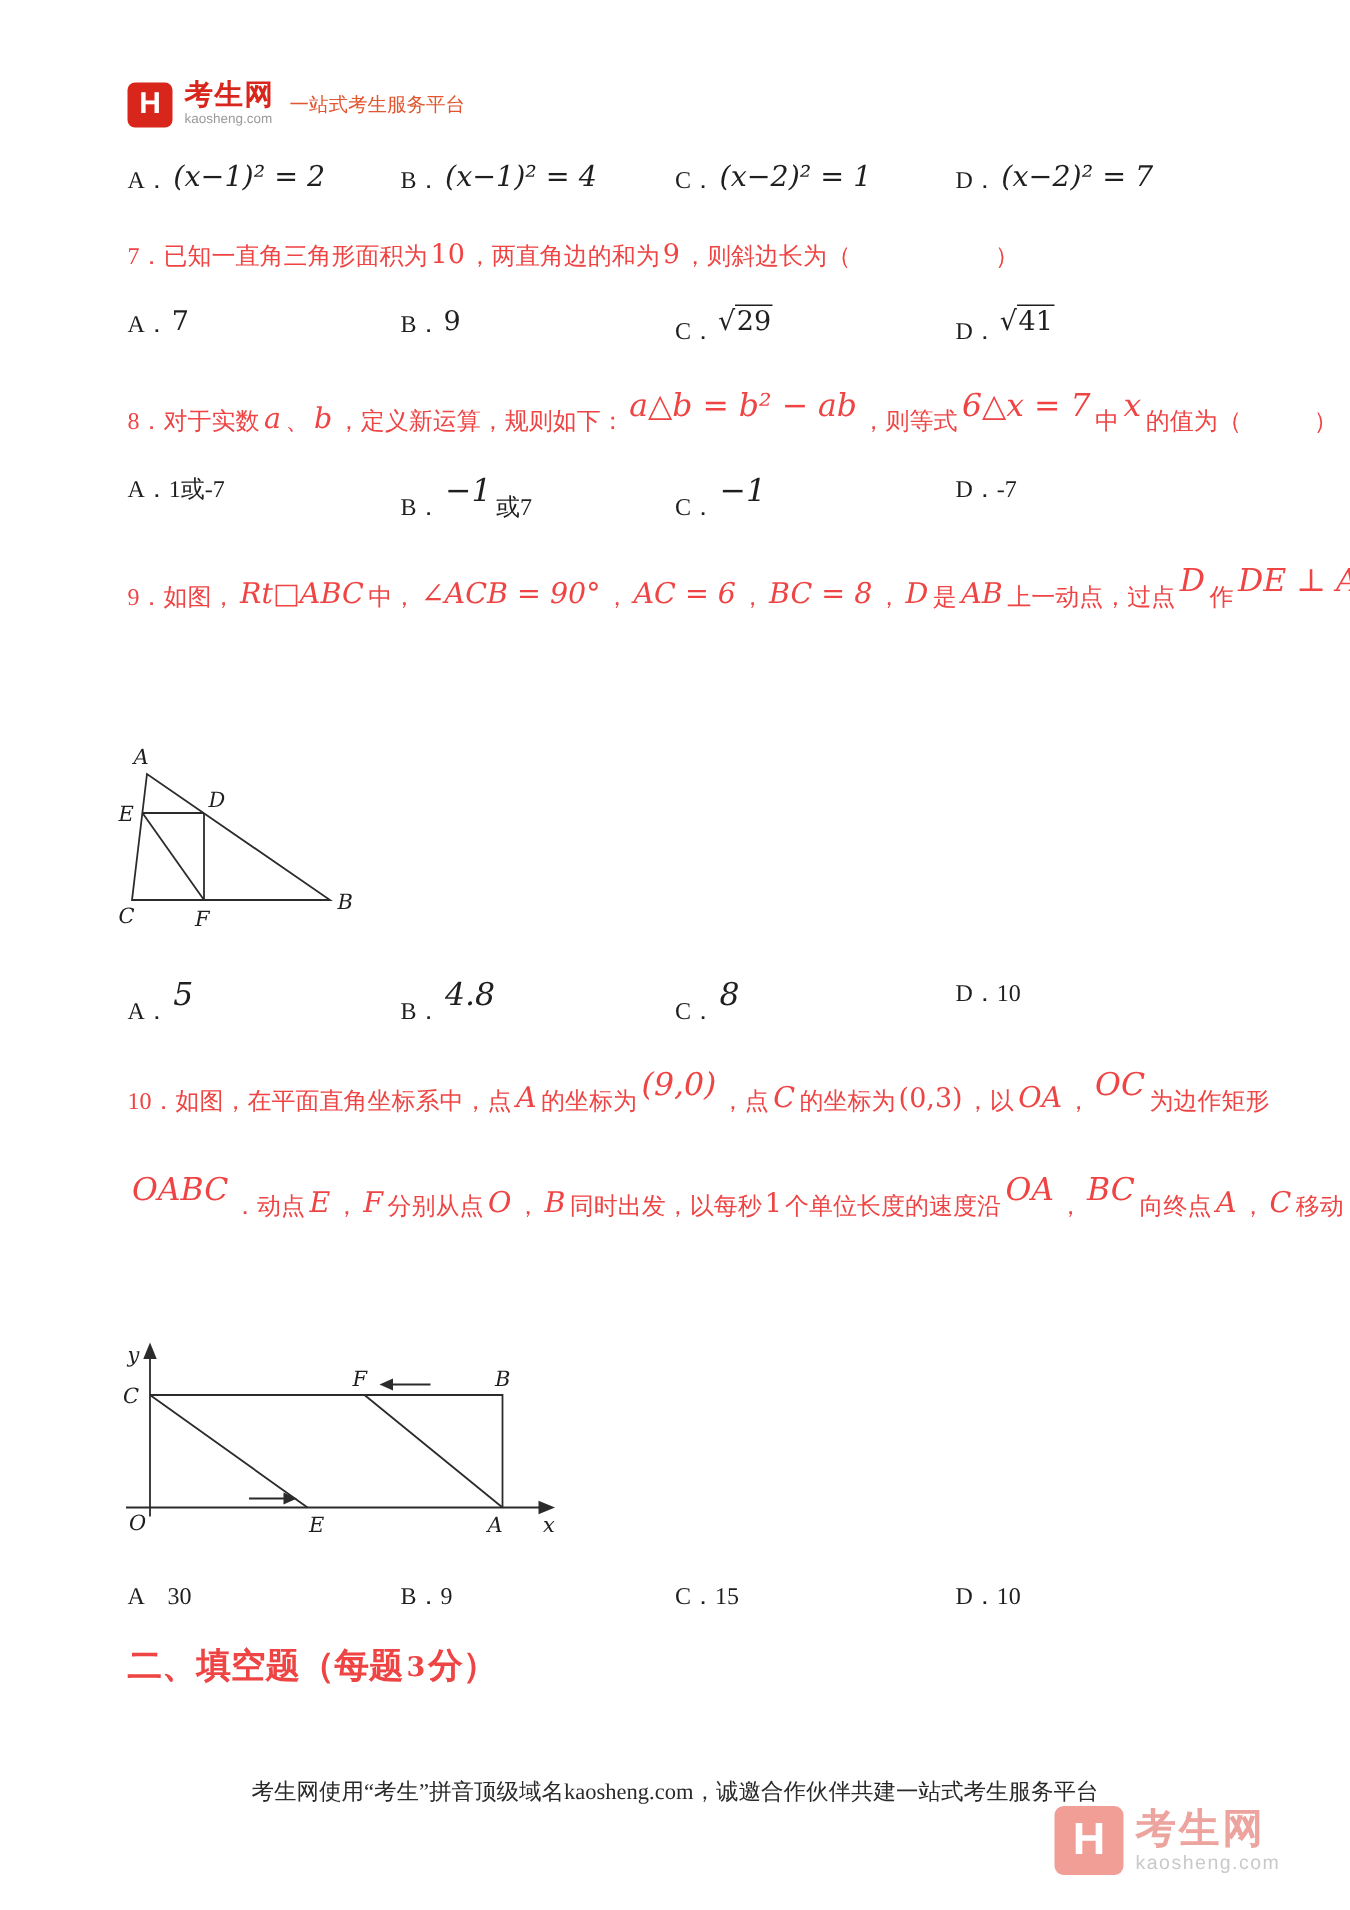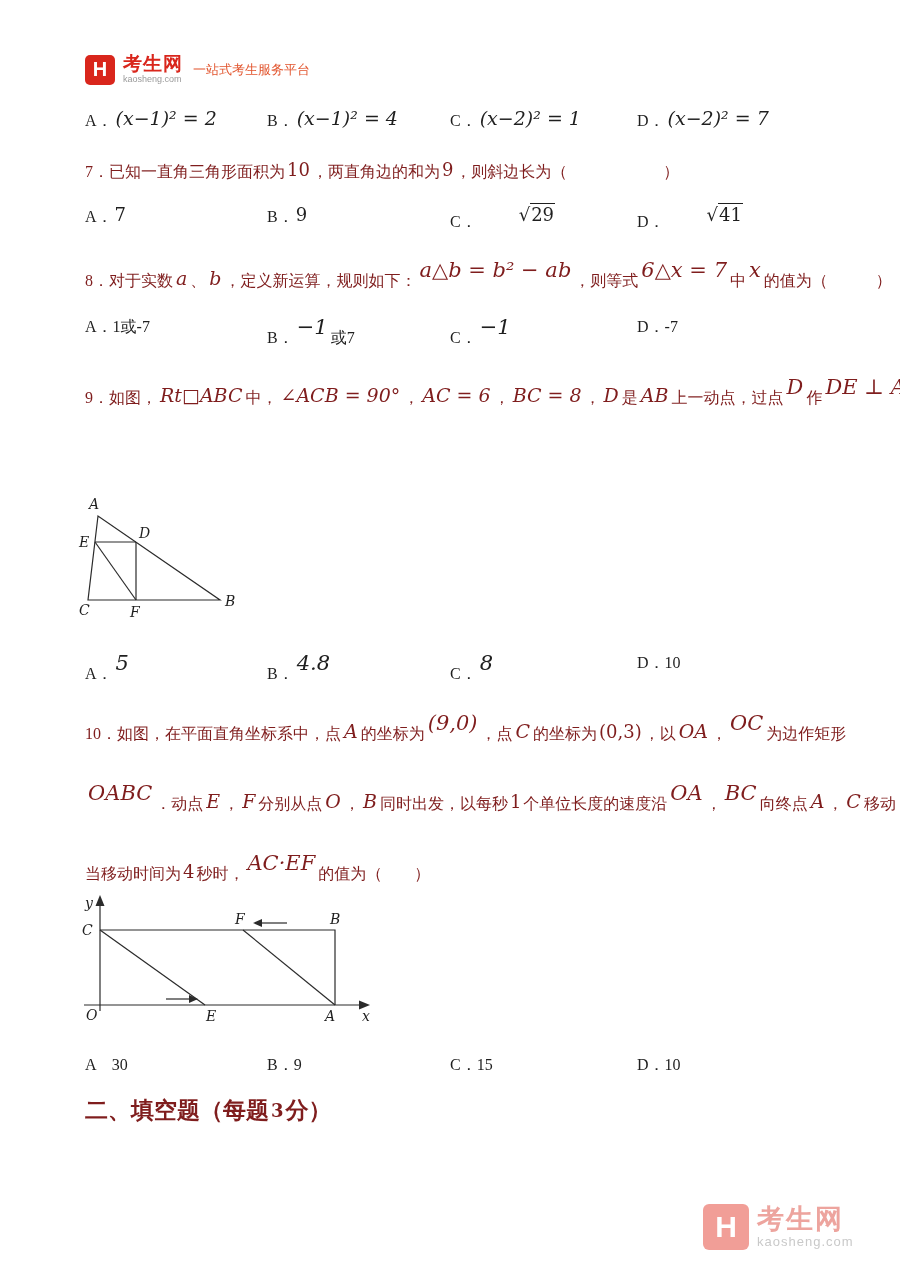--- a/index.html
+++ b/index.html
@@ -2,26 +2,26 @@
 <html><head>
 <meta charset="utf-8">
 <style>
   * { margin:0; padding:0; box-sizing:border-box; }
   html,body { background:#ffffff; }
   body { font-family:"Liberation Serif","DejaVu Serif",serif; color:#1f1f1f; }
   .page { position:relative; width:900px; height:1273px; margin:0 auto; background:#fff; overflow:hidden; }
   .abs { position:absolute; }
 
   
-  .line { position:absolute; left:85px; white-space:nowrap; font-size:16px; line-height:30px; color:#7f1d1d; }
+  .line { position:absolute; left:85px; white-space:nowrap; font-size:16px; line-height:30px; color:#ef4444; }
   .seg-t { font-size:16px; }
   .seg-f { font-family:"DejaVu Serif",serif; font-style:italic; font-size:19px; vertical-align:1px; padding:0 3px;margin-top:16px; }
   .seg-n { font-family:"DejaVu Serif",serif; font-size:18px; vertical-align:1px; padding:0 2px; }
   .seg-r { font-family:"DejaVu Serif",serif; font-style:italic; font-size:21px; vertical-align:9px; padding:0 3px; }
-  .seg-s { font-family:"DejaVu Serif",serif; font-size:18px; vertical-align:6px; padding:0 2px;margin-left:40px; }
+  .seg-s { font-family:"DejaVu Serif",serif; font-size:18px; vertical-align:6px; padding:0 2px; }
   .seg-s .radicand { border-top:1.2px solid #1f1f1f; padding:0 1px; }
 
   
   .opt-row { position:absolute; left:85px; width:815px; height:30px; }
   .opt { position:absolute; top:0; white-space:nowrap; font-size:16px; line-height:30px; }
   .opt.c0{ left:0 } .opt.c1{ left:182px } .opt.c2{ left:365px } .opt.c3{ left:552px }
 
   .section-title { font-weight:700; }
   .section-title .seg-t { font-size:23px; font-weight:700; }
   .section-title .seg-n { font-weight:700; }
@@ -110,21 +110,20 @@
 
   <div class="opt-row" style="top:648px">
     <div class="opt c0"><span class="seg-t">A．</span><span class="seg-r">5</span></div>
     <div class="opt c1"><span class="seg-t">B．</span><span class="seg-r">4.8</span></div>
     <div class="opt c2"><span class="seg-t">C．</span><span class="seg-r">8</span></div>
     <div class="opt c3"><span class="seg-t">D．10</span></div>
   </div>
 
   <div class="line" style="top:708px"><span class="seg-t">10．如图，在平面直角坐标系中，点</span><span class="seg-f">A</span><span class="seg-t">的坐标为</span><span class="seg-r">(9,0)</span><span class="seg-t">，点</span><span class="seg-f">C</span><span class="seg-t">的坐标为</span><span class="seg-n">(0,3)</span><span class="seg-t">，以</span><span class="seg-f">OA</span><span class="seg-t">，</span><span class="seg-r">OC</span><span class="seg-t">为边作矩形</span></div>
   <div class="line" style="top:778px"><span class="seg-r">OABC</span><span class="seg-t">．动点</span><span class="seg-f">E</span><span class="seg-t">，</span><span class="seg-f">F</span><span class="seg-t">分别从点</span><span class="seg-f">O</span><span class="seg-t">，</span><span class="seg-f">B</span><span class="seg-t">同时出发，以每秒</span><span class="seg-n">1</span><span class="seg-t">个单位长度的速度沿</span><span class="seg-r">OA</span><span class="seg-t">，</span><span class="seg-r">BC</span><span class="seg-t">向终点</span><span class="seg-f">A</span><span class="seg-t">，</span><span class="seg-f">C</span><span class="seg-t">移动．</span></div>
-  <div class="line" style="top:848px"><span class="seg-t">当移动时间为</span><span class="seg-n">4</span><span class="seg-t">秒时，</span><span class="seg-r">AC·EF</span><span class="seg-t">的值为（　　）</span></div>
 
   <svg class="abs" style="left:78px; top:893px" width="300" height="140" viewBox="0 0 300 140">
     <g stroke="#2b2b2b" stroke-width="1.2" fill="none">
       <line x1="22" y1="118" x2="22" y2="10"></line>
       <line x1="6" y1="112" x2="284" y2="112"></line>
       <polyline points="22,37 257,37 257,112"></polyline>
       <line x1="22" y1="37" x2="127" y2="112"></line>
       <line x1="165" y1="37" x2="257" y2="112"></line>
       <line x1="183" y1="30" x2="209" y2="30"></line>
       <line x1="88" y1="106" x2="112" y2="106"></line>
@@ -150,20 +149,21 @@
   <div class="opt-row" style="top:1050px">
     <div class="opt c0"><span class="seg-t">A　30</span></div>
     <div class="opt c1"><span class="seg-t">B．9</span></div>
     <div class="opt c2"><span class="seg-t">C．15</span></div>
     <div class="opt c3"><span class="seg-t">D．10</span></div>
   </div>
 
   <div class="line section-title" style="top:1096px"><span class="seg-t">二、填空题（每题</span><span class="seg-n">3</span><span class="seg-t">分）</span></div>
 
 
+  <div class="footer">考生网使用“考生”拼音顶级域名kaosheng.com，诚邀合作伙伴共建一站式考生服务平台</div>
 
   <div class="watermark">
     <div class="wm-icon">H</div>
     <div class="wm-text">
       <div class="wm-brand">考生网</div>
       <div class="wm-domain">kaosheng.com</div>
     </div>
   </div>
 
 </div>

